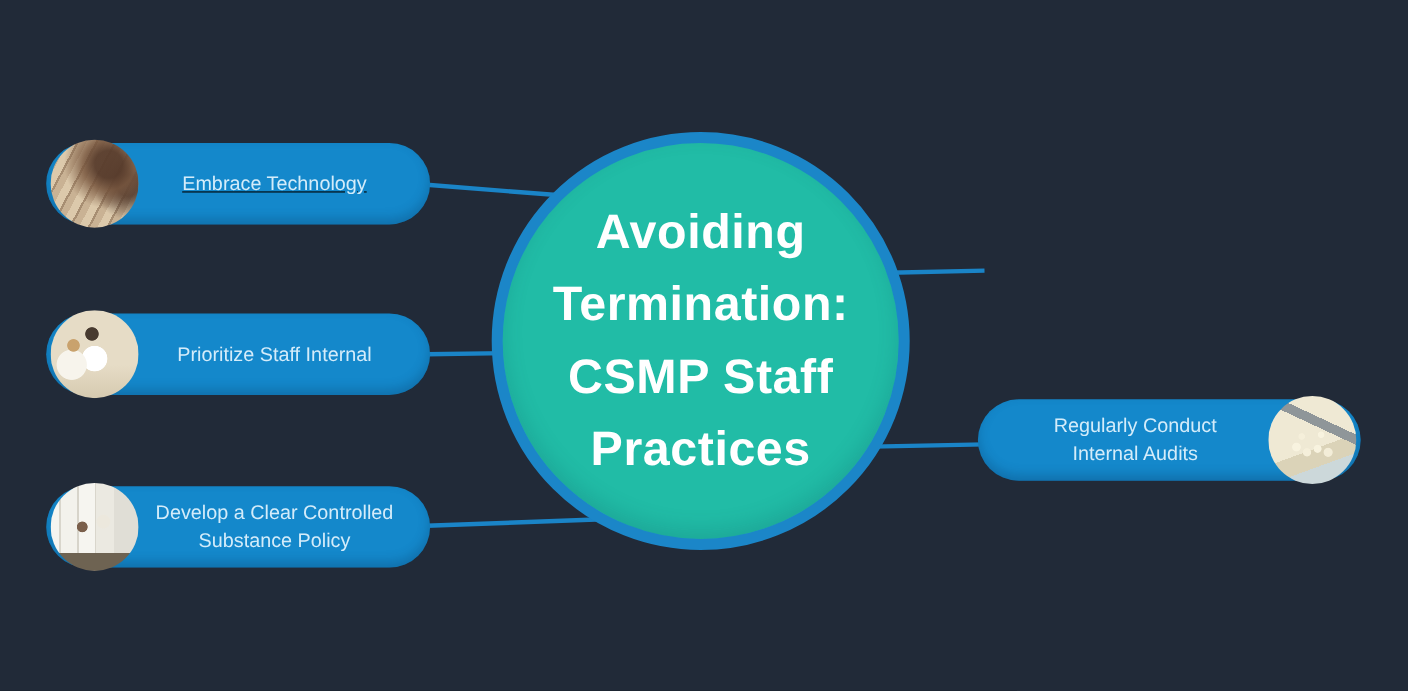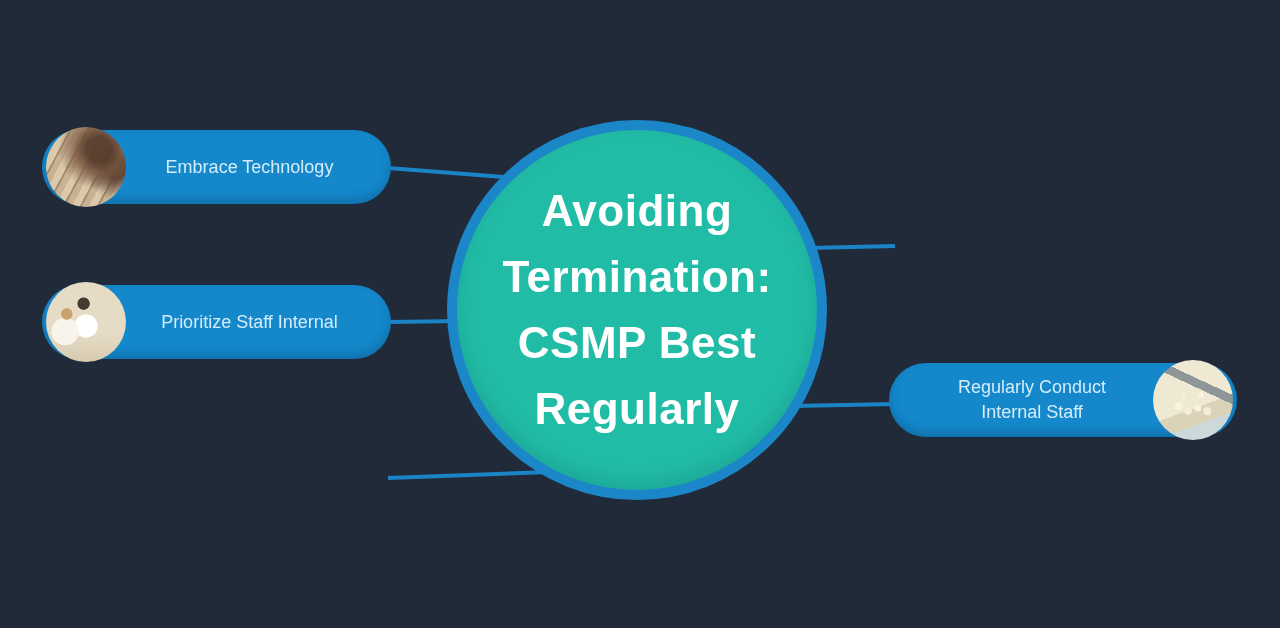--- a/index.html
+++ b/index.html
@@ -62,21 +62,21 @@
   }
   .pill .label{
     color:var(--pill-text-color);
     font-size:18px;
     line-height:25px;
     text-align:center;
     white-space:pre-line;
   }
   .pill.left{left:42px;width:349px;padding:0 22px 0 88px;}
   .pill.right{left:889px;width:348px;padding:0 88px 0 26px;}
-  .pill-1{top:130px;}
+  .pill-1{top:130px;text-decoration:underline;}
   .pill-2{top:285px;}
   .pill-3{top:442px;}
   .pill-4{top:208px;}
   .pill-5{top:363px;}
   .photo{
     position:absolute;
     top:-3px;
     width:80px;height:80px;
     border-radius:50%;
     overflow:hidden;
@@ -135,34 +135,39 @@
 
   <svg class="connectors" width="1280" height="628">
     <line x1="388" y1="168" x2="515" y2="178"></line>
     <line x1="388" y1="322" x2="460" y2="321"></line>
     <line x1="388" y1="478" x2="548" y2="472"></line>
     <line x1="808" y1="248" x2="895" y2="246"></line>
     <line x1="793" y1="406" x2="895" y2="404"></line>
   </svg>
 
   <div class="center-circle">
-    <div class="center-title">Avoiding Termination: CSMP Best Regularly</div>
+    <div class="center-title">Avoiding Termination: CSMP Staff Practices</div>
   </div>
 
   <div class="pill left pill-1">
     <span class="photo photo-keyboard"></span>
     <span class="label">Embrace Technology</span>
   </div>
 
   <div class="pill left pill-2">
     <span class="photo photo-training"></span>
     <span class="label">Prioritize Staff Internal</span>
   </div>
 
+  <div class="pill left pill-3">
+    <span class="photo photo-office"></span>
+    <span class="label">Develop a Clear Controlled
+Substance Policy</span>
+  </div>
 
 
   <div class="pill right pill-5">
     <span class="label">Regularly Conduct
-Internal Staff</span>
+Internal Audits</span>
     <span class="photo photo-tray"></span>
   </div>
 
 </div>
 
 </body></html>

